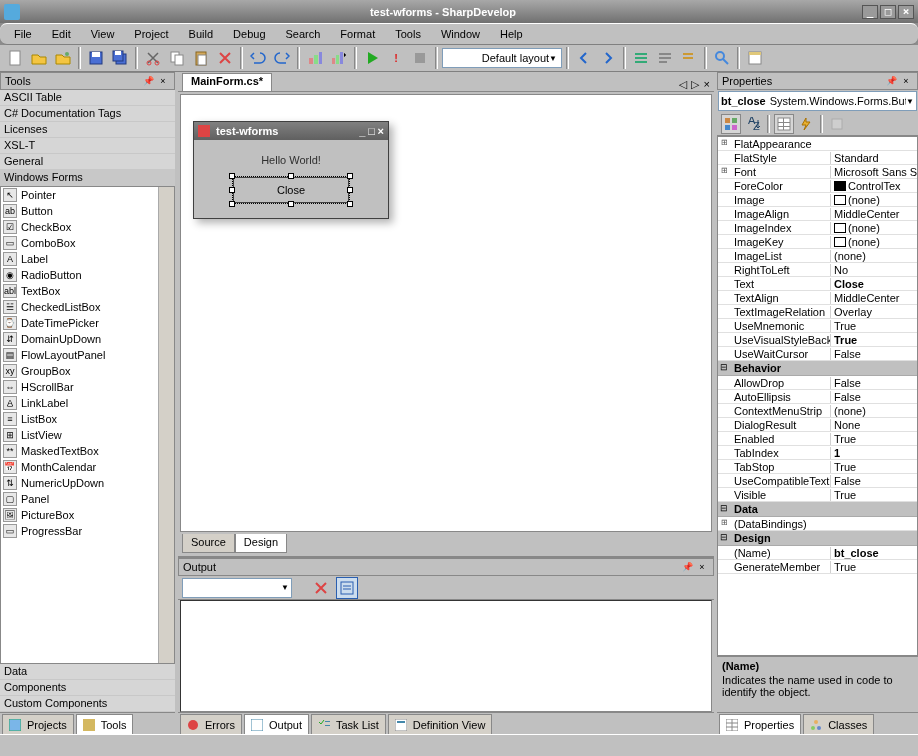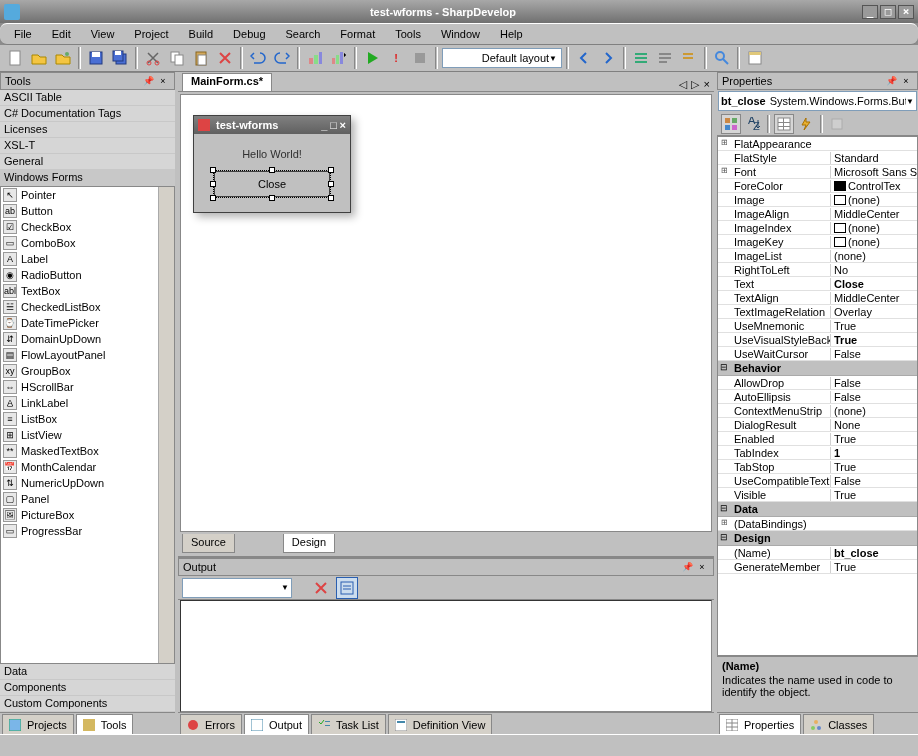--- a/index.html
+++ b/index.html
@@ -44,31 +44,31 @@
 .bottom-tab.active { background: #fff; }
 .tab-ico { width: 12px; height: 12px; display: inline-block; }
 
 
 .center-col { flex: 1; display: flex; flex-direction: column; }
 .doc-tabs { height: 20px; background: #c0c0c0; border-bottom: 1px solid #888; display: flex; align-items: flex-end; padding-left: 4px; }
 .doc-tab { height: 18px; background: #fff; border: 1px solid #888; border-bottom: none; padding: 1px 8px; font-weight: bold; font-size: 11px; }
 .doc-tabs .spacer { flex: 1; }
 .nav-btns { display: flex; gap: 4px; padding-right: 4px; font-size: 10px; }
 .design-surface { flex: 1; background: #fff; border: 1px solid #888; margin: 2px; position: relative; overflow: hidden; }
-.src-tabs { height: 22px; background: #c0c0c0; padding-left: 4px; display: flex; align-items: flex-start; gap: 48px; }
+.src-tabs { height: 22px; background: #c0c0c0; padding-left: 4px; display: flex; align-items: flex-start; }
 .src-tab { height: 19px; background: #d4d0c8; border: 1px solid #888; border-top: none; padding: 2px 8px; cursor: pointer; font-size: 11px; }
 .src-tab.active { background: #fff; }
 
 .output-panel { height: 178px; display: flex; flex-direction: column; border-top: 2px solid #888; }
 .output-tool { height: 24px; background: #c0c0c0; display: flex; align-items: center; padding: 2px 4px; gap: 4px; border-bottom: 1px solid #888; }
 .output-combo { width: 110px; height: 20px; background: #fff; border: 1px solid #7f9db9; display: flex; align-items: center; justify-content: flex-end; padding: 0 2px; }
 .output-body { flex: 1; background: #fff; border: 1px inset #888; margin: 0 2px; }
 
 
-.form-window { position: absolute; left: 12px; top: 20px; width: 158px; background: #c0c0c0; border: 1px solid #404040; box-shadow: 4px 4px 8px rgba(0,0,0,0.3); }
+.form-window { position: absolute; left: 12px; top: 26px; width: 196px; background: #c0c0c0; border: 1px solid #404040; box-shadow: 4px 4px 8px rgba(0,0,0,0.3); }
 .form-tb { height: 18px; background: linear-gradient(to bottom,#808080,#606060); color: #fff; font-weight: bold; display: flex; align-items: center; padding: 0 4px; font-size: 10px; }
 .form-tb .spacer { flex: 1; }
 .form-body { padding: 14px; text-align: center; color: #000; position: relative; }
 .form-label { font-size: 11px; color: #303030; margin-bottom: 10px; display: block; }
 .form-btn { display: flex; align-items: center; justify-content: center; height: 26px; width: 116px; background: #c0c0c0; border: 1px solid #404040; font-size: 11px; position: relative; }
 .sel-handle { position: absolute; width: 6px; height: 6px; background: #fff; border: 1px solid #000; }
 .sel-wrap { border: 1px dotted #000; padding: 0; display: inline-block; position: relative; }
 
 
 .right-col { width: 204px; display: flex; flex-direction: column; border-left: 3px solid #c0c0c0; }

